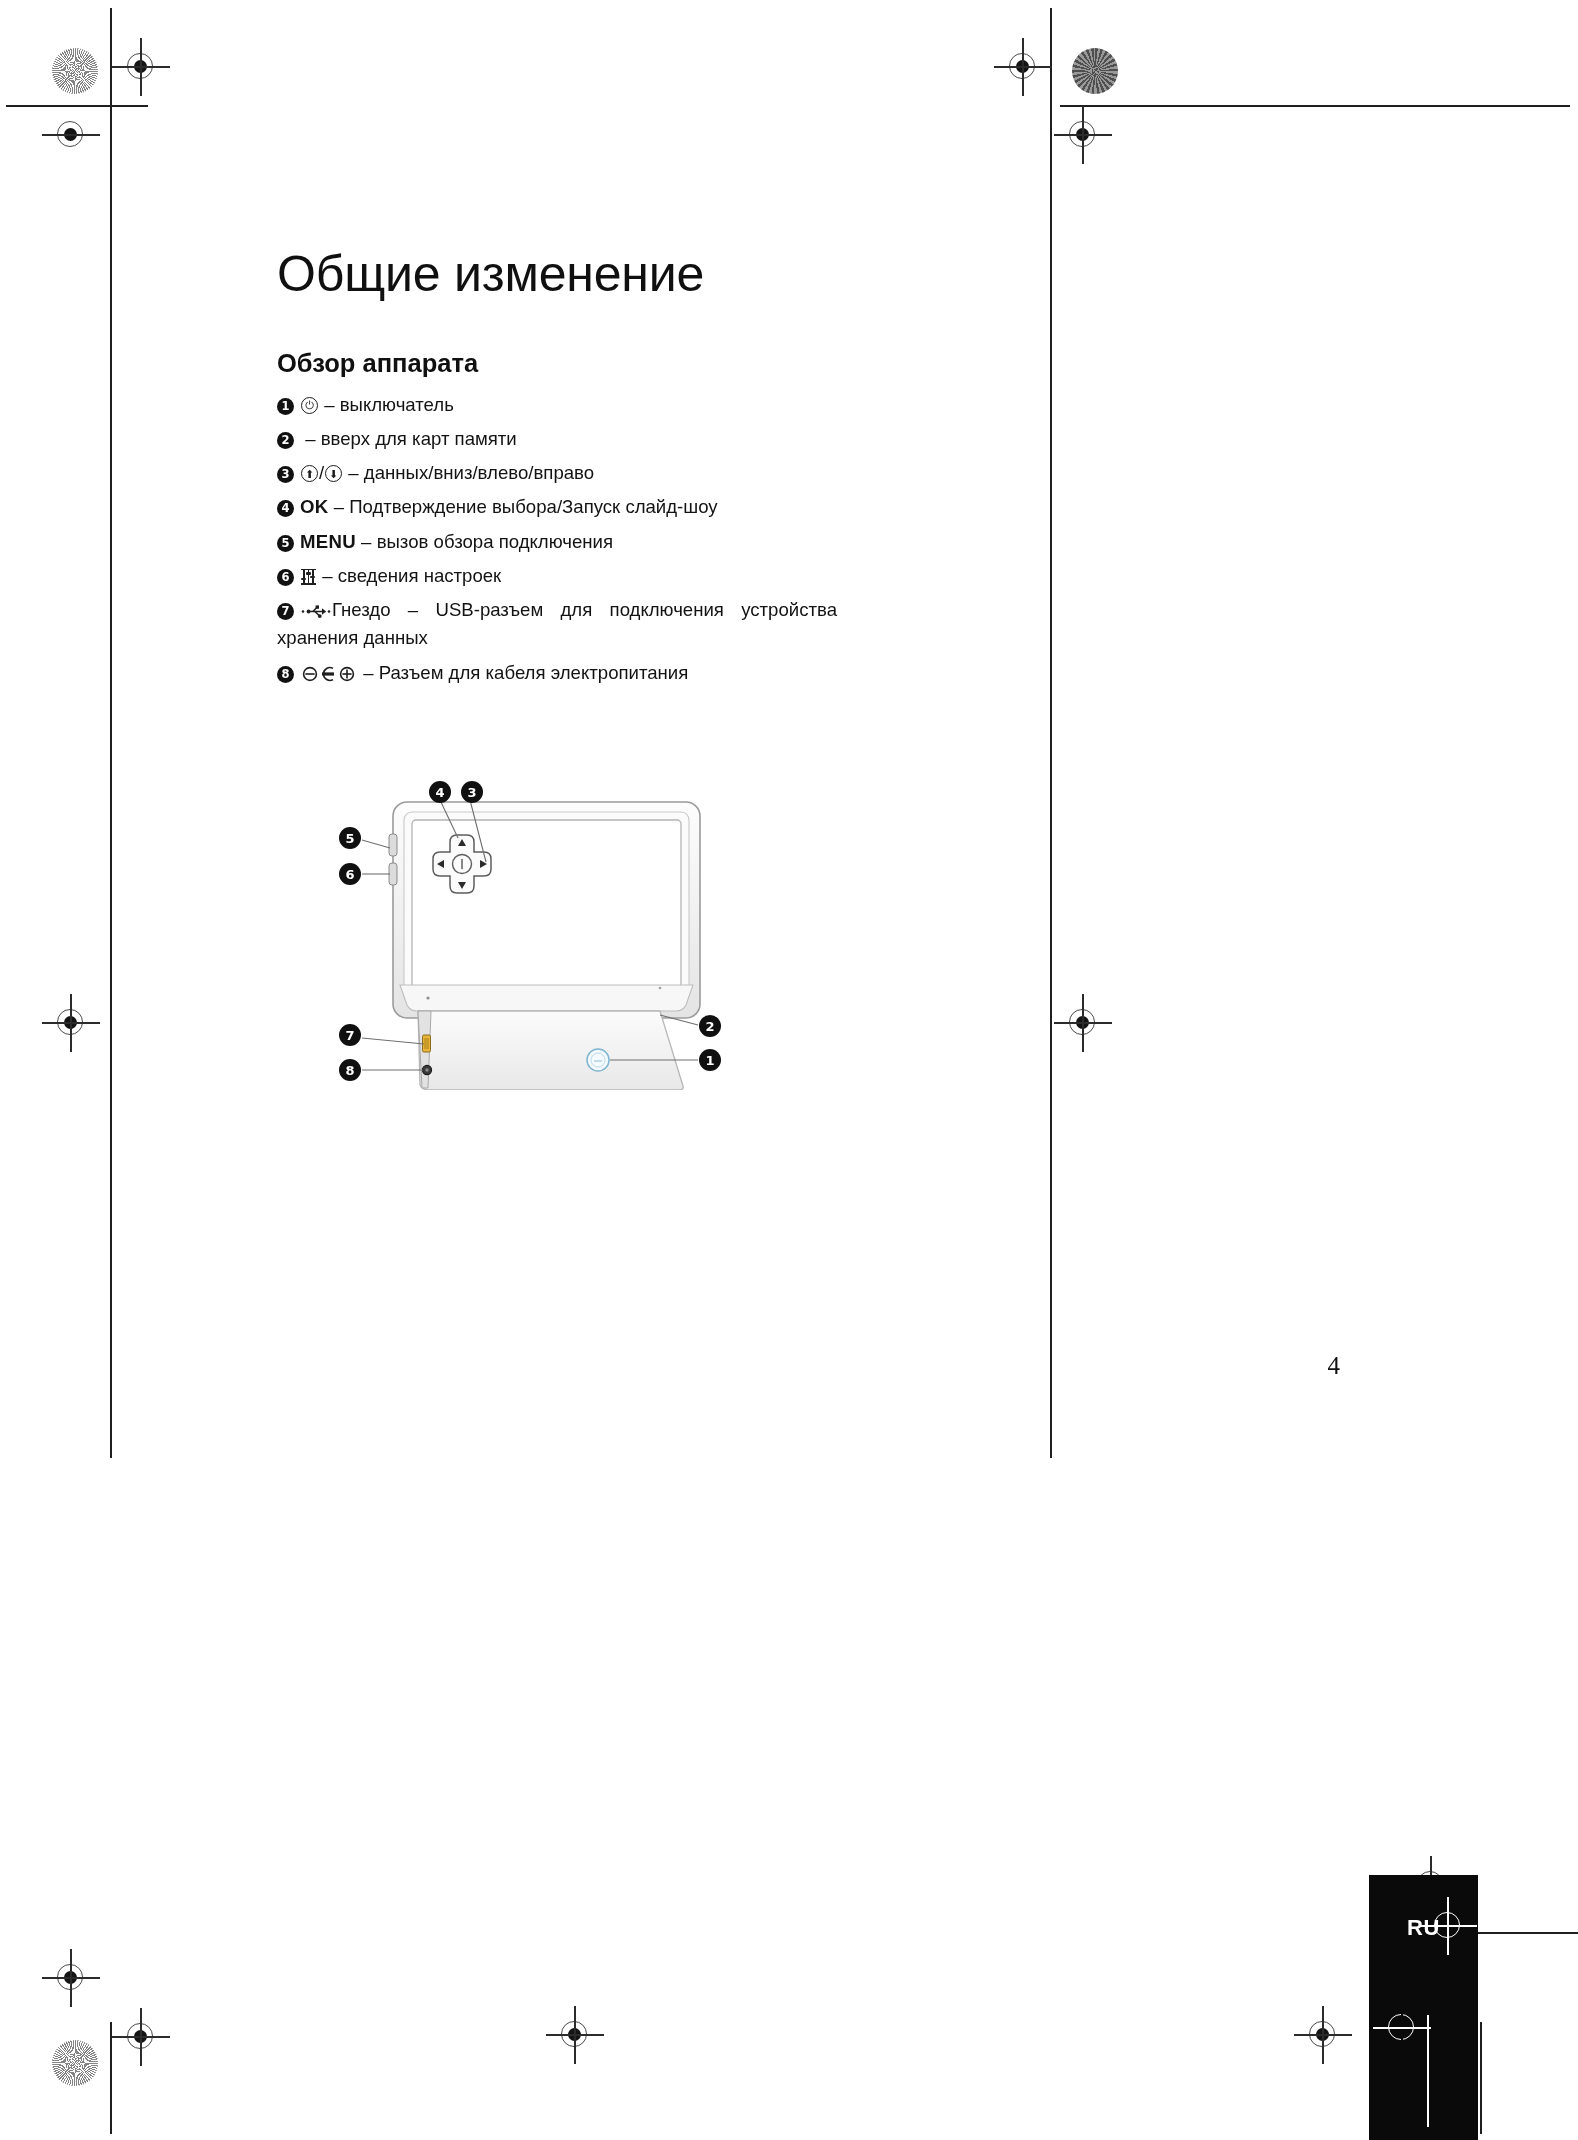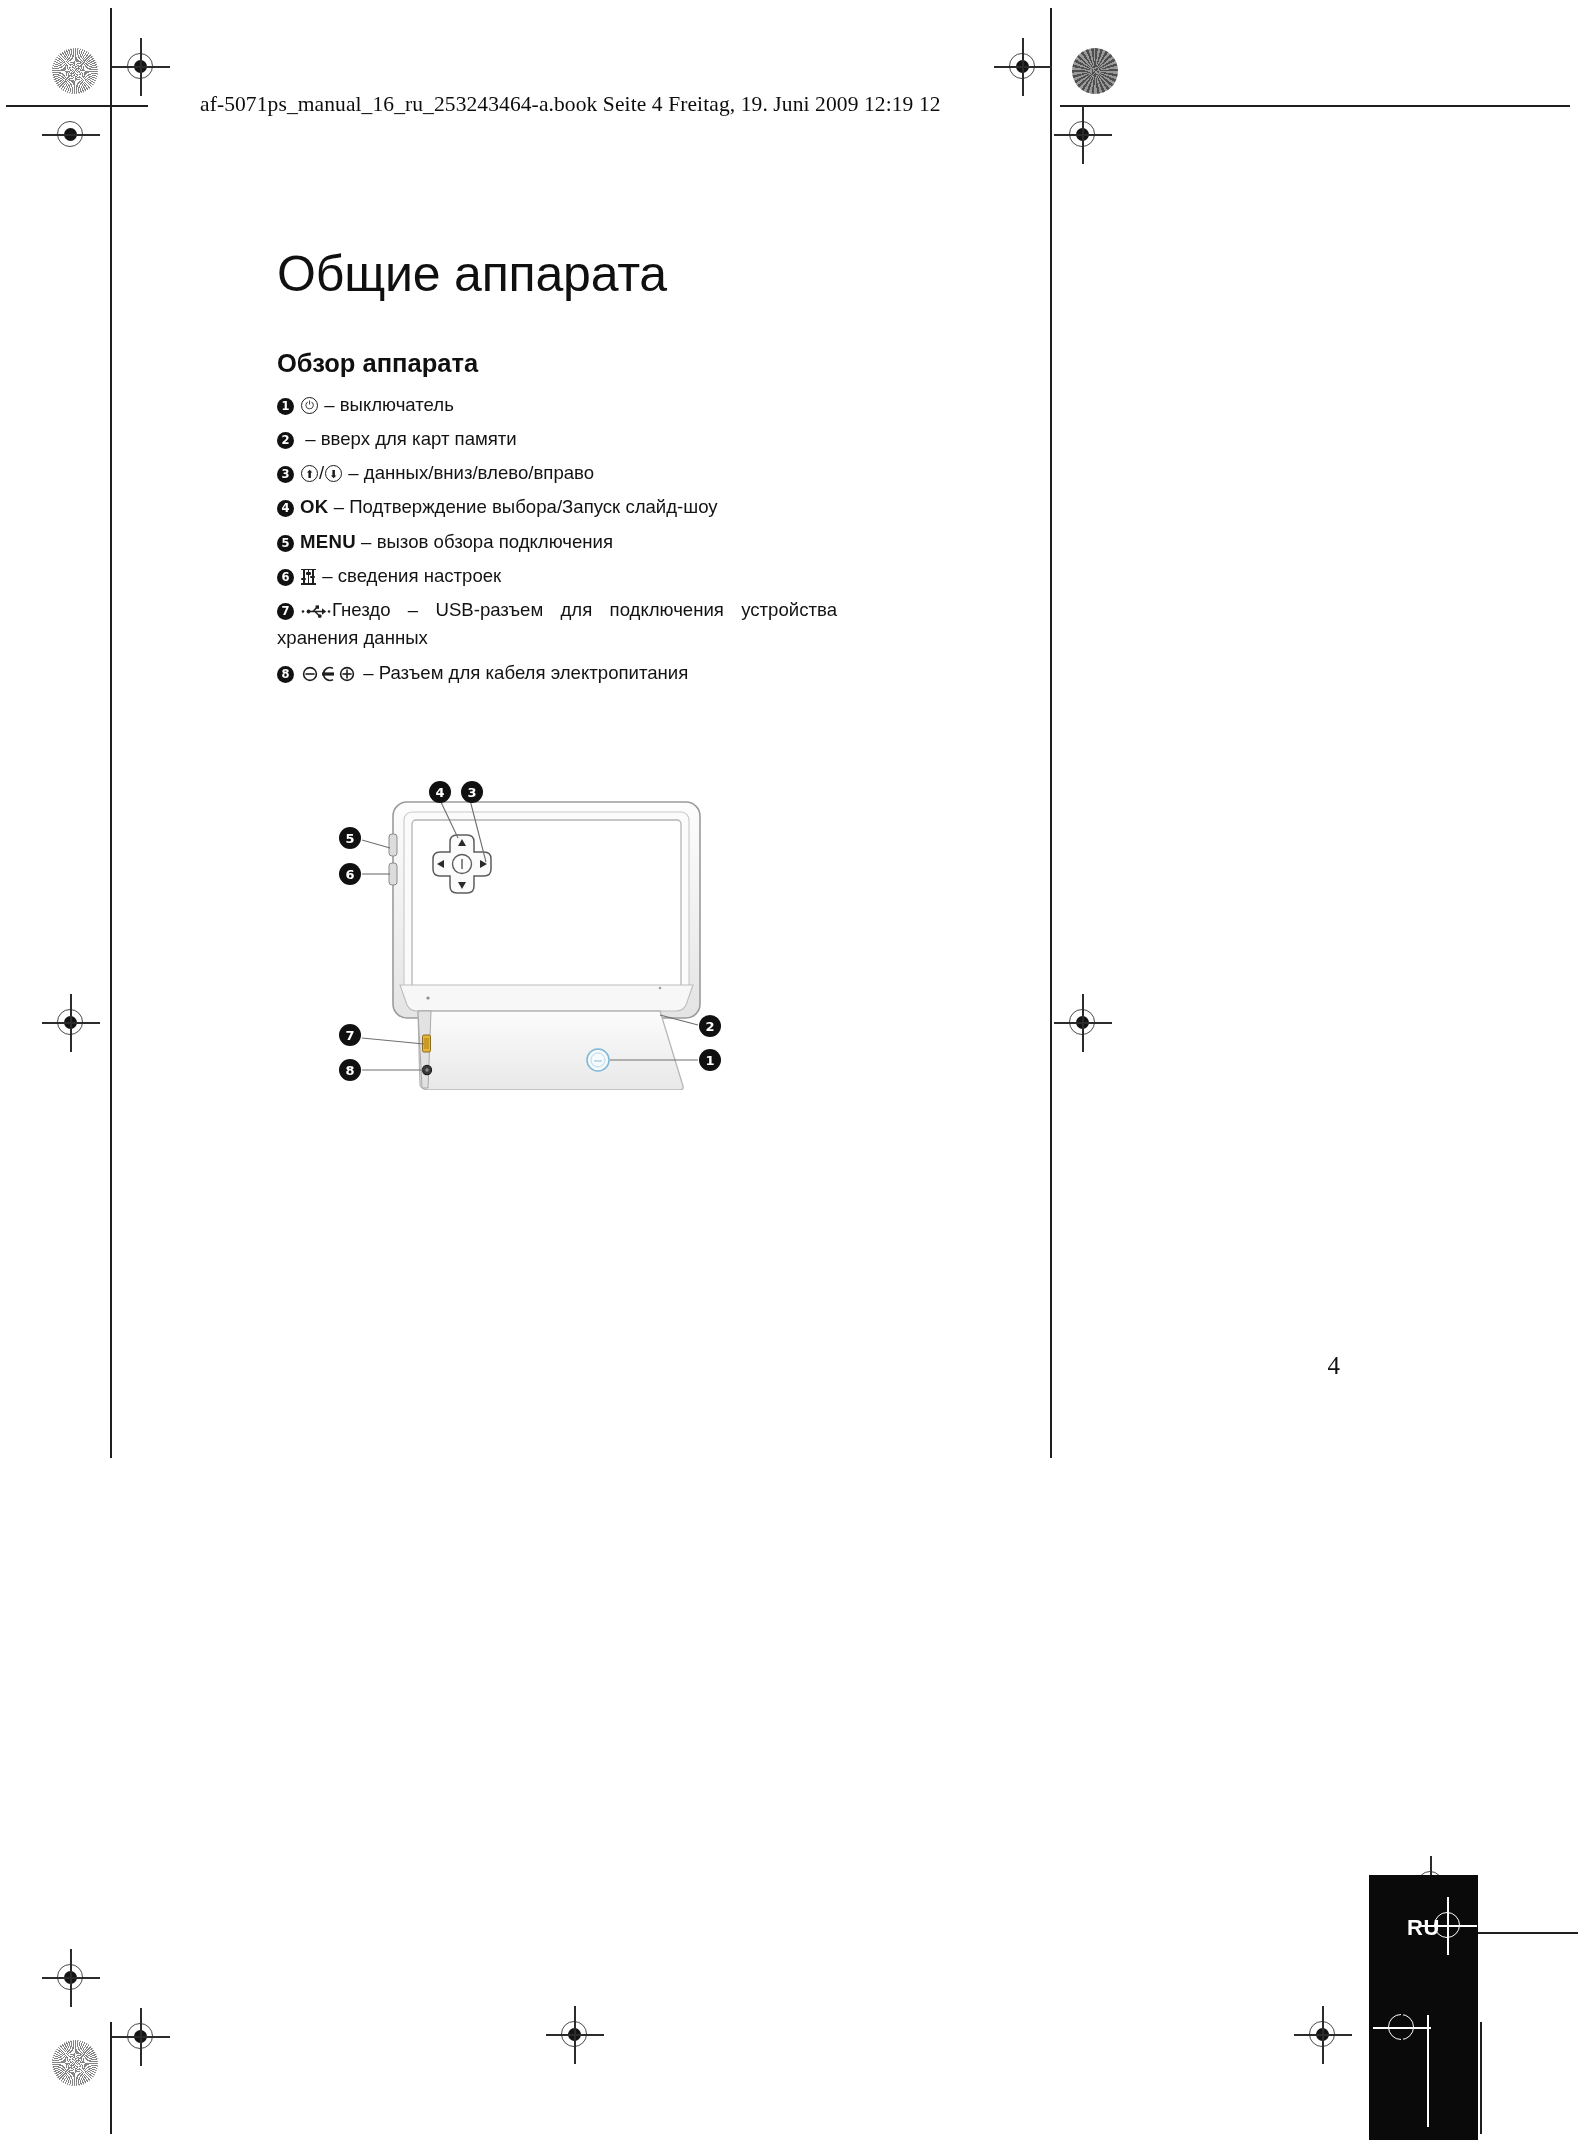--- a/index.html
+++ b/index.html
@@ -326,25 +326,24 @@
   <div class="rosette" style="left:1425px; top:2025px;"></div>
   <div class="rule" style="left:1480px; top:2022px; width:1.6px; height:112px;"></div>
   <div class="reg-mark" style="left:1408px; top:1862px;">
     <div class="ring"></div>
       <div class="dot"></div>
     <div class="vline"></div>
       <div class="hline"></div>
   </div>
   <div class="rule" style="left:1432px; top:1932px; width:146px; height:1.6px;"></div>
 
-  <div class="doc-header">af-5071ps_manual_16_ru_253243464-a.book  Seite 4  Freitag, 19. Juni 2009  12:19 12</div>
 
   <div class="content">
 
-    <h1 class="page-title">Общие аппарата</h1>
+    <h1 class="page-title">Общие изменение</h1>
 
     <h2 class="section-title">Обзор аппарата</h2>
 
     <ol class="feature-list">
 
       <li class="no-justify">
         <span class="num-badge">1</span><span class="ic ic-circle"><span class="glyph">⏻</span></span><span> – выключатель</span>
       </li>
 
       <li class="no-justify">

